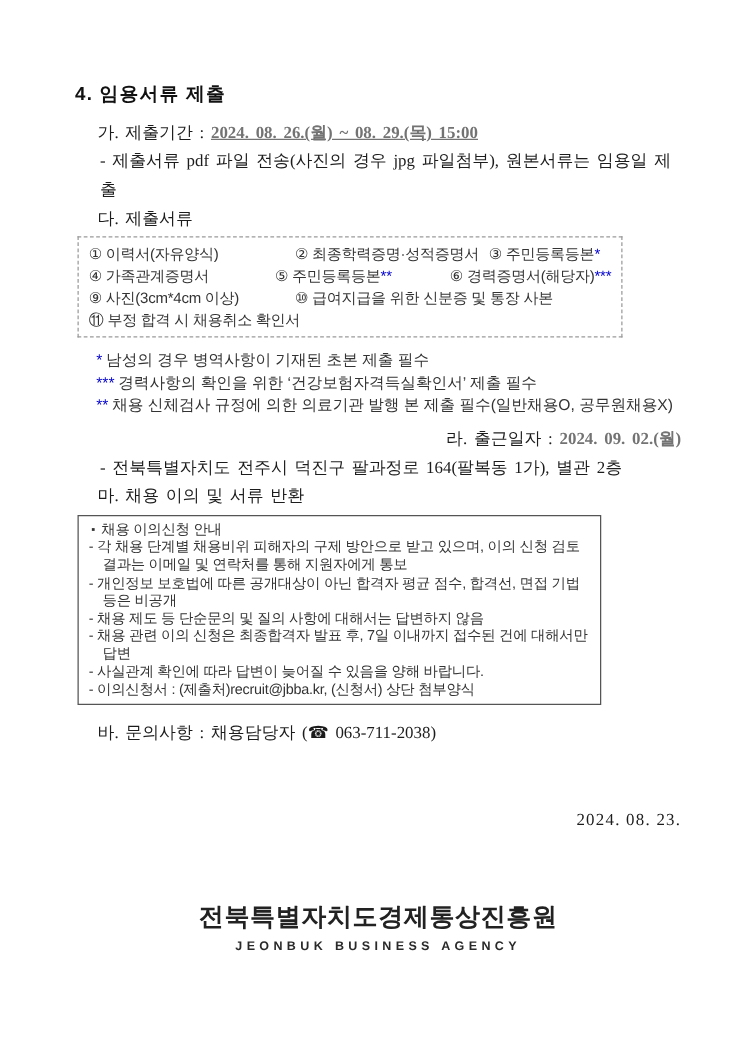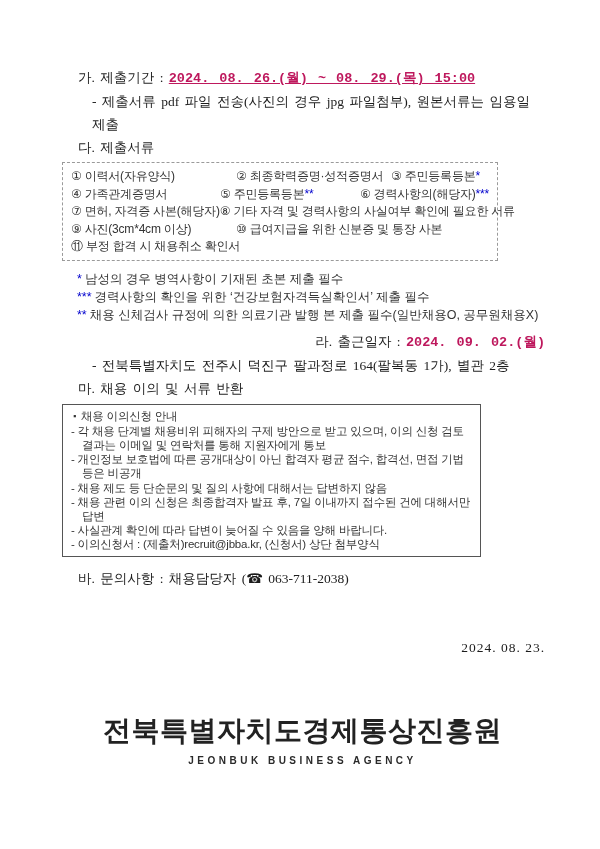--- a/index.html
+++ b/index.html
@@ -10,22 +10,22 @@
     color:#1c1c1c;
   }
   .content { padding:66px 55px 0 60px; }
 
   .h1 {
     font-family:"Liberation Sans","DejaVu Sans",sans-serif;
     font-weight:bold; font-size:15px; letter-spacing:1px;
     margin:0 0 9px 0; color:#111;
   }
   .line { font-size:13.5px; line-height:23px; margin-left:18px; word-spacing:2px; }
-  .sub  { margin-left:32px; }
-  .blue { color:#be185d;font-family:Liberation Mono, monospace; }
+  .sub  { margin-left:20px; }
+  .blue { color:#737373; }
   .bold { font-weight:bold; }
   .underline { text-decoration:underline; }
 
   .docbox {
     box-sizing:border-box;
     margin:3px 0 0 2px; width:436px;
     border:1px dashed #9a9a9a;
     padding:5px 8px 4px 8px;
     font-family:"Liberation Sans","DejaVu Sans",sans-serif;
     font-size:12px; line-height:17.5px; color:#333;
@@ -57,57 +57,54 @@
   .obj-item { padding-left:11px; text-indent:-11px; }
 
   .contact-line { margin-top:10px; }
   .phone-icon { font-family:"DejaVu Sans",sans-serif; }
 
   .doc-date { text-align:right; font-size:13.5px; margin-top:50px; letter-spacing:1px; }
 
   .logo { text-align:center; margin-top:56px; }
   .logo-kr {
     font-family:"Liberation Sans","DejaVu Sans",sans-serif;
-    font-size:28px; font-weight:900; color:#222; letter-spacing:0.5px;
+    font-size:20px; font-weight:900; color:#222; letter-spacing:0.5px;
   }
   .logo-en {
     font-family:"Liberation Sans","DejaVu Sans",sans-serif;
     font-size:10px; font-weight:bold; color:#2a2a2a;
     letter-spacing:3.5px; margin-top:5px;
   }
 </style>
 </head>
 <body>
 
 <div class="page">
   <div class="content">
 
+    <div class="h1">4. 임용서류 제출</div>
 
     <div class="line">
       <span>가. 제출기간 : </span><span class="blue bold underline">2024. 08. 26.(월) ~ 08. 29.(목) 15:00</span>
     </div>
 
     <div class="line sub">- 제출서류 pdf 파일 전송(사진의 경우 jpg 파일첨부), 원본서류는 임용일 제출</div>
 
     <div class="line">다. 제출서류</div>
 
     <div class="docbox">
       <div class="docrow">
         <span class="dc1">① 이력서(자유양식)</span>
         <span class="dc2">② 최종학력증명·성적증명서</span>
         <span><span>③ 주민등록등본</span><span class="mark">*</span></span>
       </div>
       <div class="docrow">
         <span class="dc1">④ 가족관계증명서</span>
         <span class="dc2"><span>⑤ 주민등록등본</span><span class="mark">**</span></span>
-        <span><span>⑥ 경력사항의(해당자)</span><span class="mark">***</span></span>
-      </div>
-      <div class="docrow">
-        <span class="dc1">⑦ 면허, 자격증 사본(해당자)</span>
-        <span>⑧ 기타 자격 및 경력사항의 사실여부 확인에 필요한 서류</span>
+        <span><span>⑥ 경력증명서(해당자)</span><span class="mark">***</span></span>
       </div>
       <div class="docrow">
         <span class="dc1">⑨ 사진(3cm*4cm 이상)</span>
         <span>⑩ 급여지급을 위한 신분증 및 통장 사본</span>
       </div>
       <div class="docrow">
         <span>⑪ 부정 합격 시 채용취소 확인서</span>
       </div>
     </div>
 

